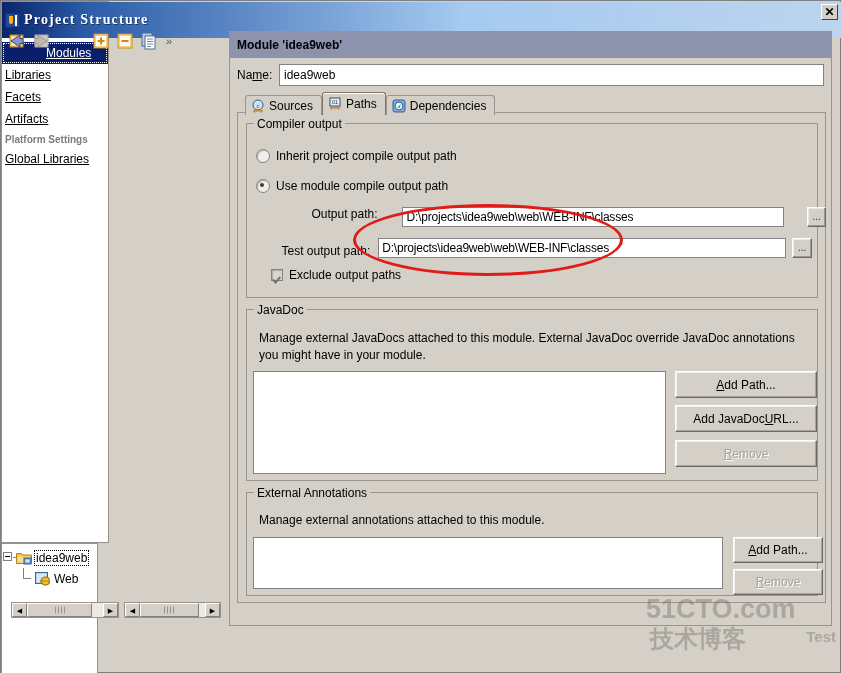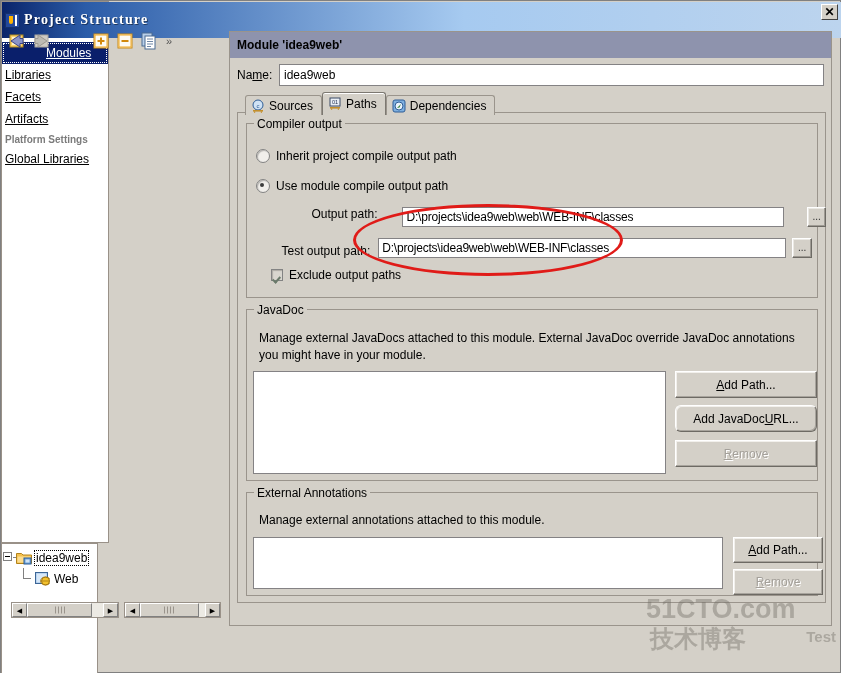--- a/index.html
+++ b/index.html
@@ -742,21 +742,21 @@
         <div>you might have in your module.</div>
       </div>
 
       <div class="listbox" style="position:absolute; left:6px; top:61px; width:413px; height:103px;"></div>
 
       <div class="btn" style="position:absolute; left:428px; top:61px; width:142px; height:27px;">
         <span></span>
           <u>A</u>
           <span>dd Path...</span>
       </div>
-      <div class="btn" style="position:absolute; left:428px; top:95px; width:142px; height:27px;border-radius:6px;">
+      <div class="btn" style="position:absolute; left:428px; top:95px; width:142px; height:27px;">
         <span>Add JavaDoc </span>
           <u>U</u>
           <span>RL...</span>
       </div>
       <div class="btn disabled" style="position:absolute; left:428px; top:130px; width:142px; height:27px;">
         <span></span>
           <u>R</u>
           <span>emove</span>
       </div>
     </div>

